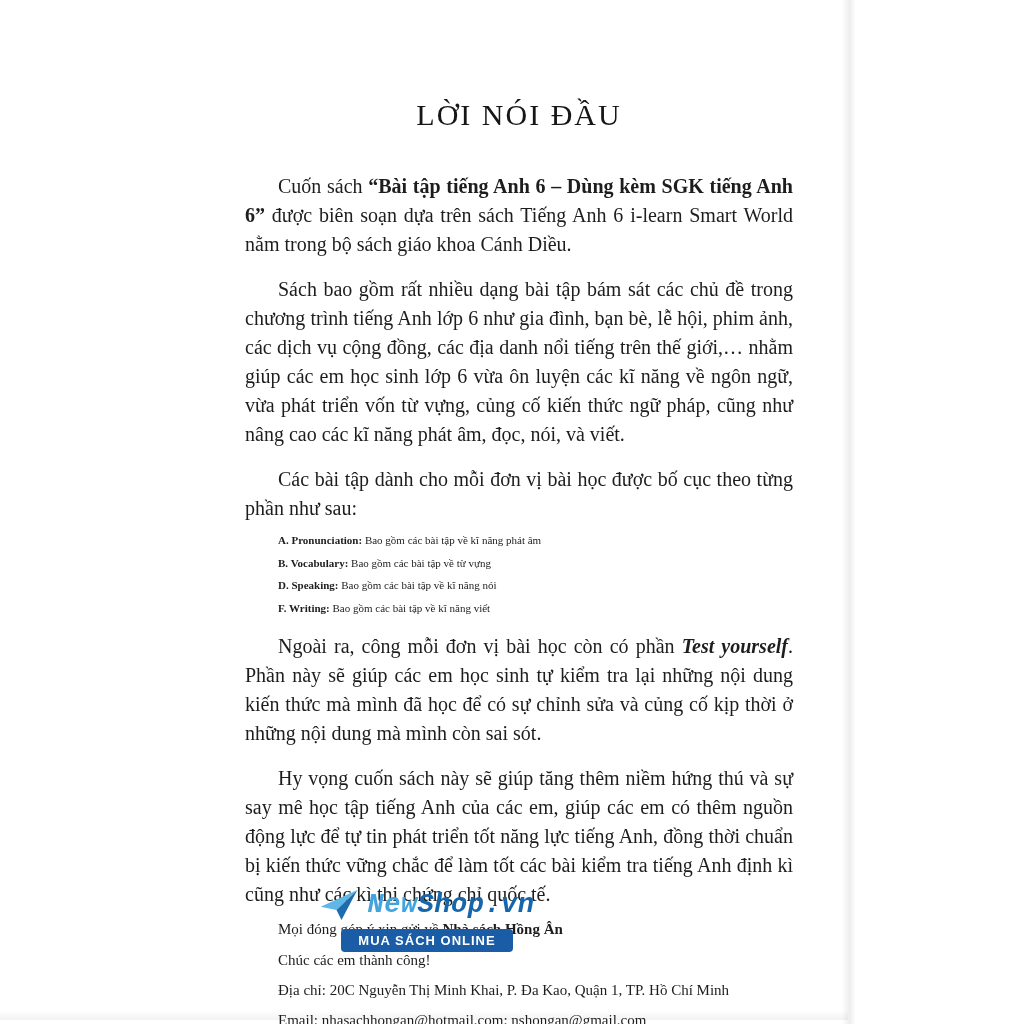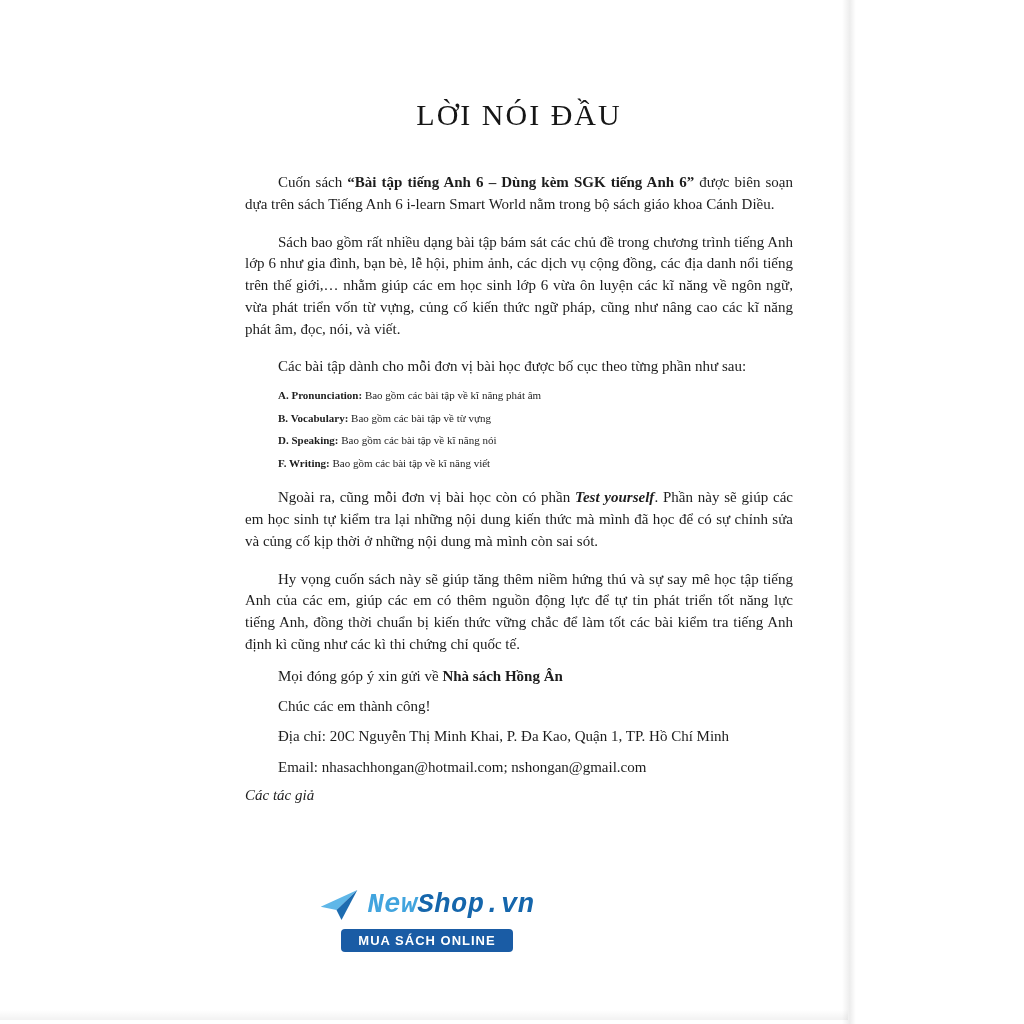--- a/index.html
+++ b/index.html
@@ -44,21 +44,21 @@
   .title {
     margin: 0 0 40px 0;
     text-align: center;
     font-size: 30px;
     font-weight: 400;
     letter-spacing: 2px;
     color: #161616;
   }
   .para {
     margin: 16px 0 10px 0;
-    font-size: 15px;
+    font-size: 20px;
     line-height: 1.45;
     text-align: justify;
     text-indent: 33px;
   }
   .list-item {
     margin: 0 0 7px 0;
     font-size: 11px;
     line-height: 1.42;
     text-indent: 33px;
   }
@@ -133,21 +133,21 @@
 
     <p class="para">Các bài tập dành cho mỗi đơn vị bài học được bố cục theo từng phần như sau:</p>
 
     <div class="list-block">
       <p class="list-item"><b class="run">A. Pronunciation:</b><span class="run"> Bao gồm các bài tập về kĩ năng phát âm</span></p>
       <p class="list-item"><b class="run">B. Vocabulary:</b><span class="run"> Bao gồm các bài tập về từ vựng</span></p>
       <p class="list-item"><b class="run">D. Speaking:</b><span class="run"> Bao gồm các bài tập về kĩ năng nói</span></p>
       <p class="list-item"><b class="run">F. Writing:</b><span class="run"> Bao gồm các bài tập về kĩ năng viết</span></p>
     </div>
 
-    <p class="para"><span class="run">Ngoài ra, cũng mỗi đơn vị bài học còn có phần </span><span class="bi">Test yourself</span><span class="run">. Phần này sẽ giúp các em học sinh tự kiểm tra lại những nội dung kiến thức mà mình đã học để có sự chỉnh sửa và củng cố kịp thời ở những nội dung mà mình còn sai sót.</span></p>
+    <p class="para"><span class="run">Ngoài ra, công mỗi đơn vị bài học còn có phần </span><span class="bi">Test yourself</span><span class="run">. Phần này sẽ giúp các em học sinh tự kiểm tra lại những nội dung kiến thức mà mình đã học để có sự chỉnh sửa và củng cố kịp thời ở những nội dung mà mình còn sai sót.</span></p>
 
     <p class="para">Hy vọng cuốn sách này sẽ giúp tăng thêm niềm hứng thú và sự say mê học tập tiếng Anh của các em, giúp các em có thêm nguồn động lực để tự tin phát triển tốt năng lực tiếng Anh, đồng thời chuẩn bị kiến thức vững chắc để làm tốt các bài kiểm tra tiếng Anh định kì cũng như các kì thi chứng chỉ quốc tế.</p>
 
     <p class="contact-line"><span class="run">Mọi đóng góp ý xin gửi về </span><b class="run">Nhà sách Hồng Ân</b></p>
 
     <p class="contact-line">Chúc các em thành công!</p>
 
     <p class="contact-line">Địa chỉ: 20C Nguyễn Thị Minh Khai, P. Đa Kao, Quận 1, TP. Hồ Chí Minh</p>
 
     <p class="contact-line">Email: nhasachhongan@hotmail.com; nshongan@gmail.com</p>

